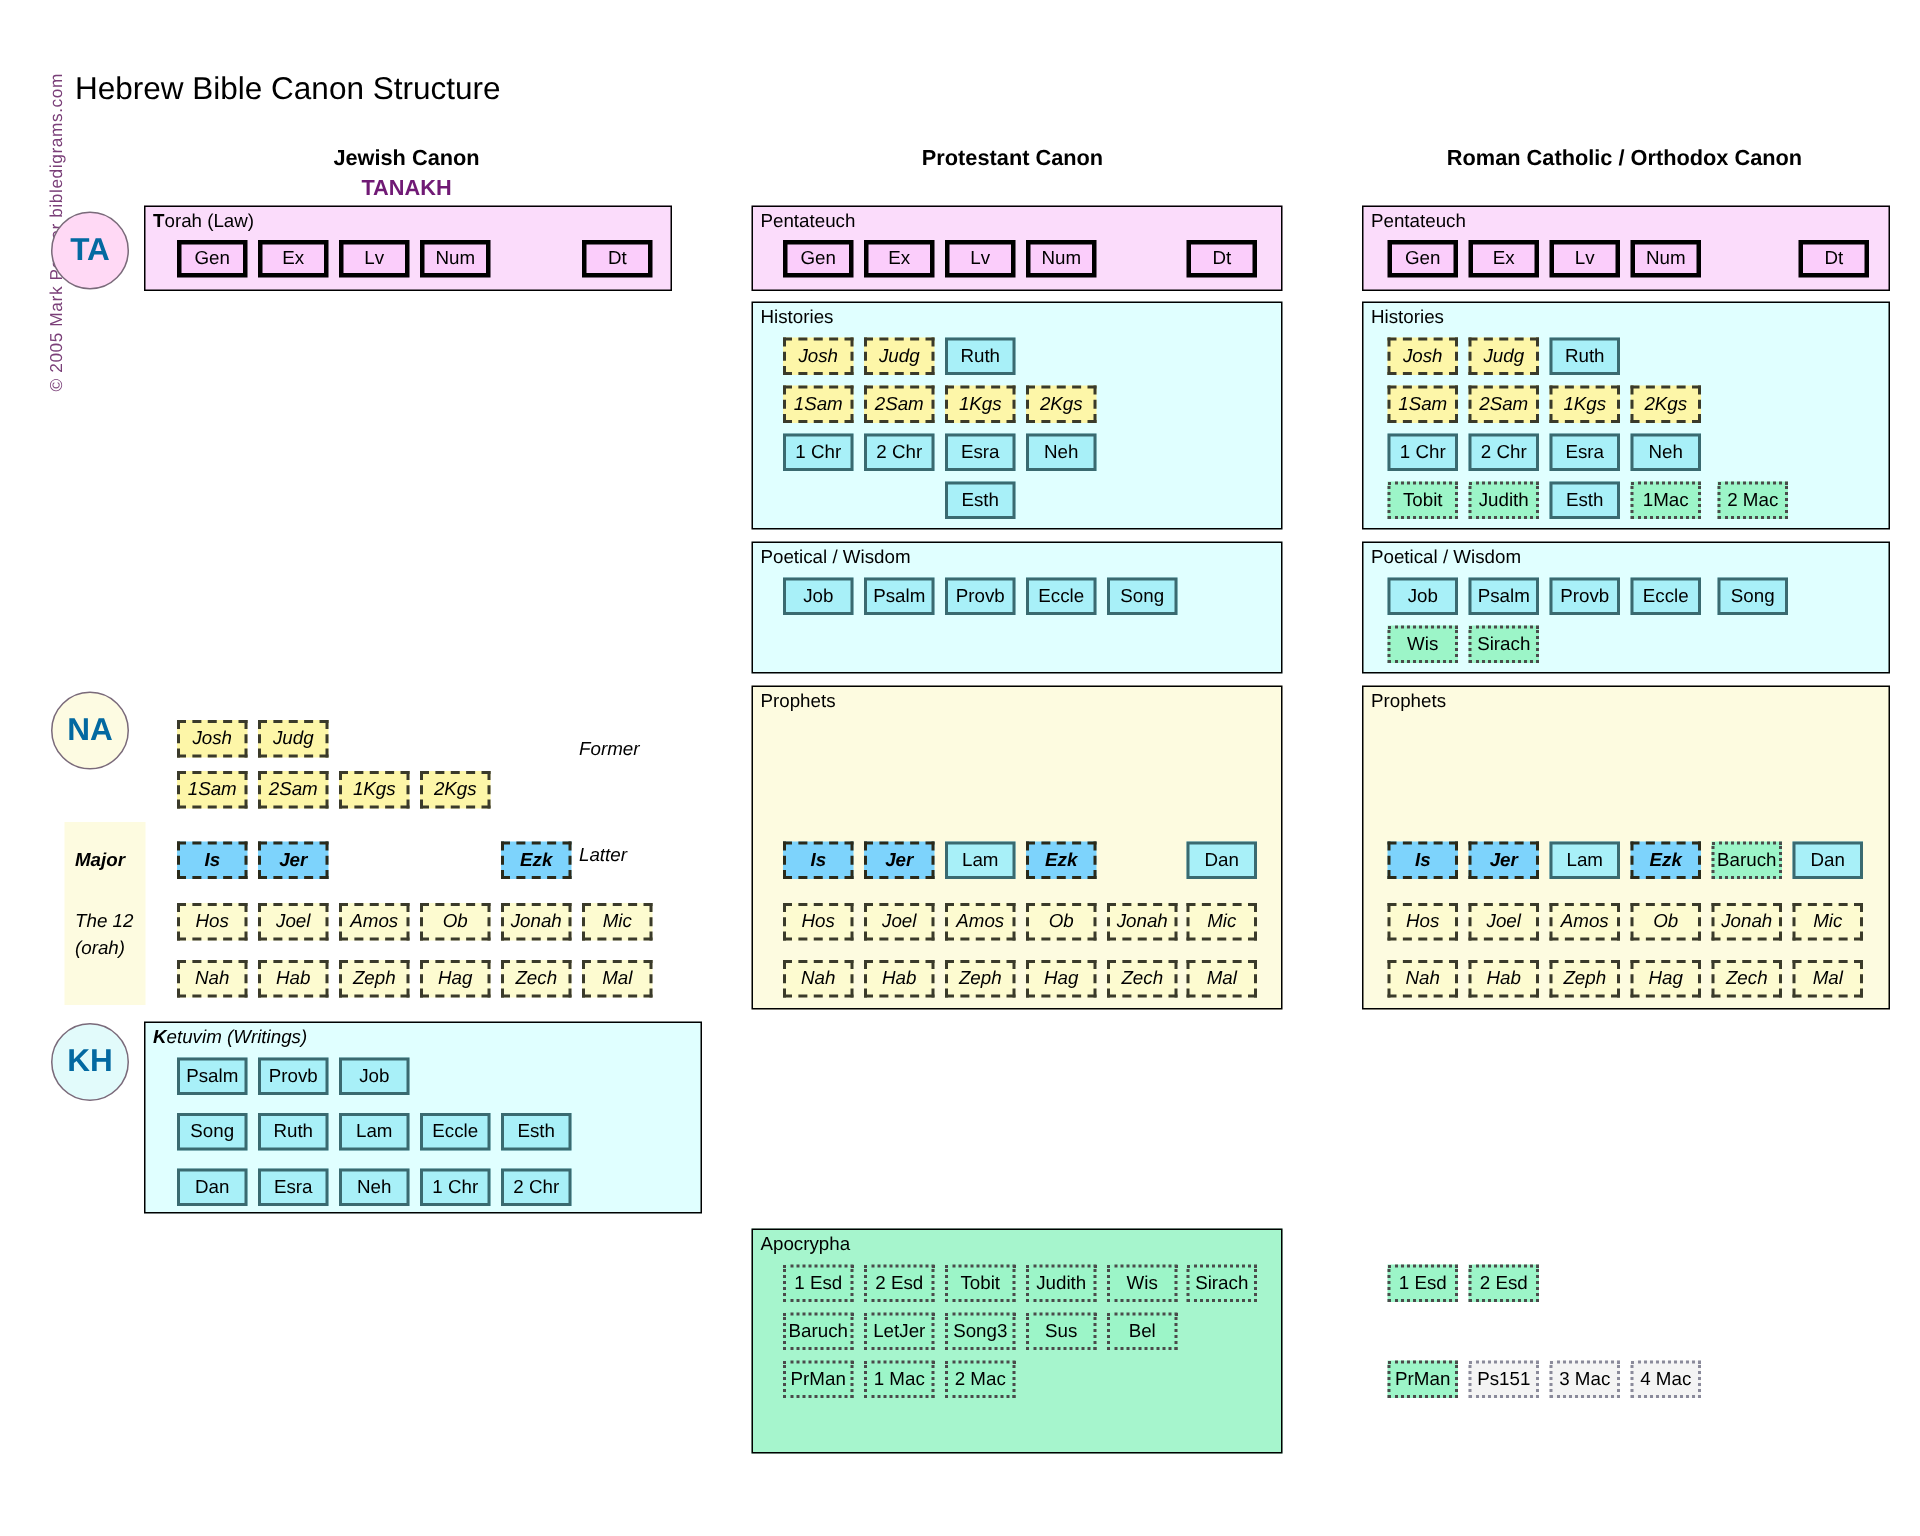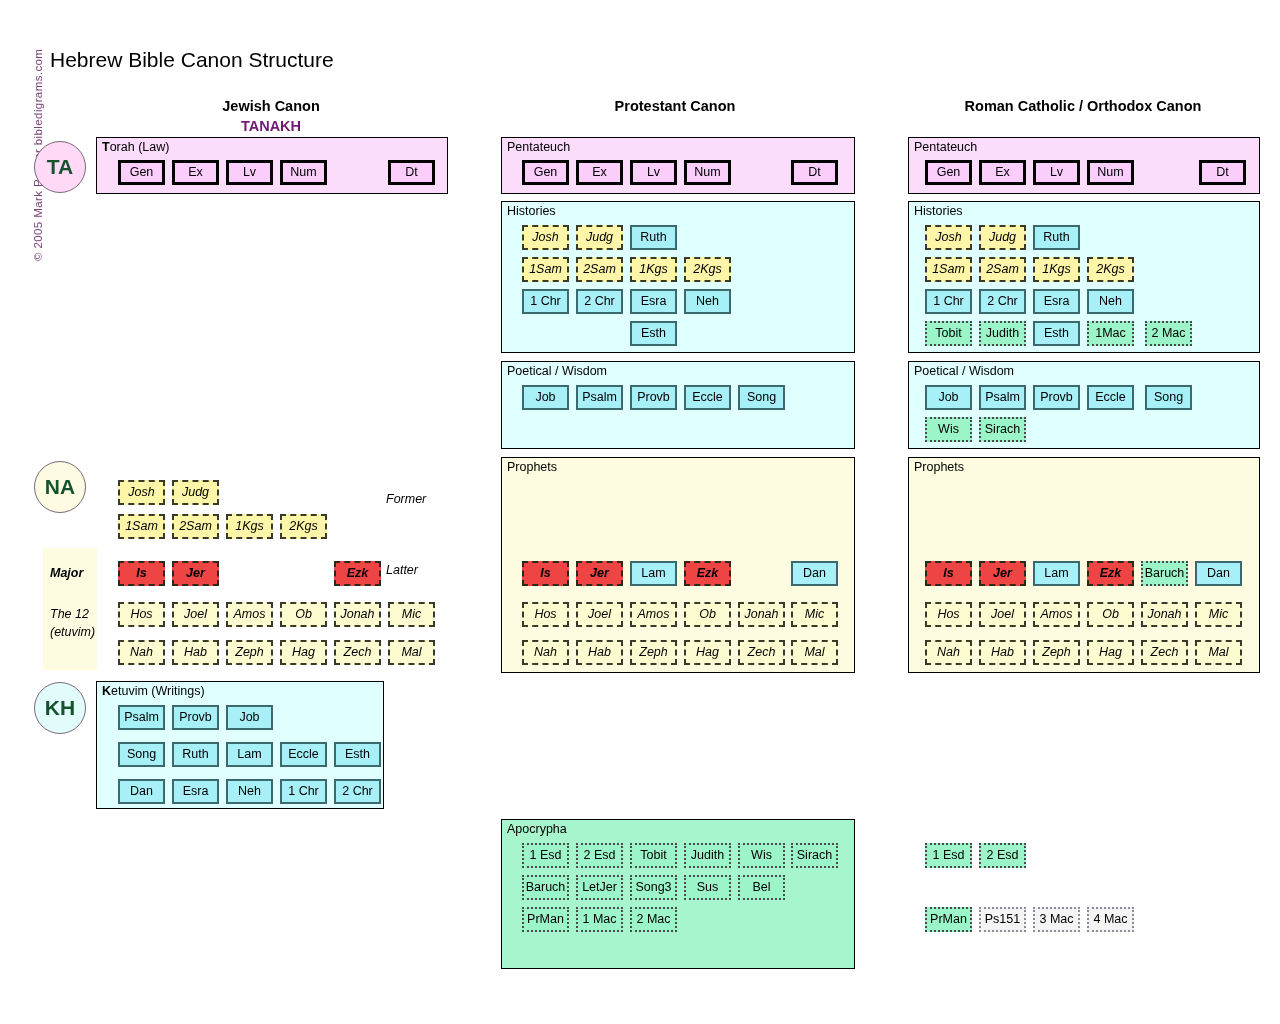--- a/index.html
+++ b/index.html
@@ -21,21 +21,21 @@
 
   
   #page-title{position:absolute;left:50px;top:48px;font-size:21px;color:#000;white-space:nowrap;}
   .col-title{position:absolute;font-size:14.5px;font-weight:bold;white-space:nowrap;text-align:center;}
   .col-sub{position:absolute;font-size:14.5px;font-weight:bold;color:#701a75;white-space:nowrap;text-align:center;}
 
   
   .circle{
     position:absolute;width:50px;height:50px;border-radius:50%;
     border:1px solid #7a6a7a;display:flex;align-items:center;justify-content:center;
-    font-size:21px;font-weight:bold;color:#14532d;
+    font-size:21px;font-weight:bold;color:#0369a1;
   }
   .circle.pink{background:#ffd9f5;}
   .circle.yellow{background:#fdfbe2;}
   .circle.cyan{background:#e2fbfb;}
 
   
   .sec{position:absolute;box-sizing:border-box;border:1px solid #000;}
   .sec.pink{background:#fbdcfb;}
   .sec.cyan{background:#e0ffff;}
   .sec.yellow{background:#fdfbe0;}
@@ -49,21 +49,21 @@
   .bk{
     position:absolute;box-sizing:border-box;height:25px;
     display:flex;align-items:center;justify-content:center;
     font-size:12.5px;white-space:nowrap;line-height:1;
   }
   
   .bk.s-pink{background:#fbcdfb;border:3px solid #000;}
   .bk.s-cyanthk{background:#a8f0f8;border:2px solid #3a6a70;}
   .bk.s-yel{background:#fdf6a8;border:2px dashed #3a3a2a;font-style:italic;}
   .bk.s-yelpale{background:#fdfbd0;border:2px dashed #3a3a2a;font-style:italic;}
-  .bk.s-yelpale-b{background:#ef4444;border:2px dashed #2a2a1a;font-style:italic;font-weight:bold;}
+  .bk.s-yelpale-b{background:#7dd3fc;border:2px dashed #2a2a1a;font-style:italic;font-weight:bold;}
   .bk.s-green{background:#9cf5c8;border:2px dotted #4a4a4a;}
   .bk.s-graywhite{background:#f4f4f4;border:2px dotted #8a8a9a;}
 
   
   .note{position:absolute;font-size:12.5px;font-style:italic;white-space:nowrap;}
   .note.bold{font-weight:bold;}
   .subbox{position:absolute;background:#fdfbe0;box-sizing:border-box;}
 </style>
 </head>
 <body>
@@ -89,21 +89,21 @@
   <div class="bk s-pink" style="left:118px;top:160px;width:47px;">Gen</div>
   <div class="bk s-pink" style="left:172px;top:160px;width:47px;">Ex</div>
   <div class="bk s-pink" style="left:226px;top:160px;width:47px;">Lv</div>
   <div class="bk s-pink" style="left:280px;top:160px;width:47px;">Num</div>
   <div class="bk s-pink" style="left:388px;top:160px;width:47px;">Dt</div>
 
 
   <div class="subbox" style="left:43px;top:548px;width:54px;height:122px;"></div>
   <div class="note bold" style="left:50px;top:566px;">Major</div>
   <div class="note" style="left:50px;top:607px;">The 12</div>
-  <div class="note" style="left:50px;top:625px;">(etuvim)</div>
+  <div class="note" style="left:50px;top:625px;">(orah)</div>
   <div class="note" style="left:386px;top:492px;">Former</div>
   <div class="note" style="left:386px;top:563px;">Latter</div>
 
   <div class="bk s-yel" style="left:118px;top:480px;width:47px;">Josh</div>
   <div class="bk s-yel" style="left:172px;top:480px;width:47px;">Judg</div>
 
   <div class="bk s-yel" style="left:118px;top:514px;width:47px;">1Sam</div>
   <div class="bk s-yel" style="left:172px;top:514px;width:47px;">2Sam</div>
   <div class="bk s-yel" style="left:226px;top:514px;width:47px;">1Kgs</div>
   <div class="bk s-yel" style="left:280px;top:514px;width:47px;">2Kgs</div>
@@ -119,21 +119,21 @@
   <div class="bk s-yelpale" style="left:334px;top:602px;width:47px;">Jonah</div>
   <div class="bk s-yelpale" style="left:388px;top:602px;width:47px;">Mic</div>
 
   <div class="bk s-yelpale" style="left:118px;top:640px;width:47px;">Nah</div>
   <div class="bk s-yelpale" style="left:172px;top:640px;width:47px;">Hab</div>
   <div class="bk s-yelpale" style="left:226px;top:640px;width:47px;">Zeph</div>
   <div class="bk s-yelpale" style="left:280px;top:640px;width:47px;">Hag</div>
   <div class="bk s-yelpale" style="left:334px;top:640px;width:47px;">Zech</div>
   <div class="bk s-yelpale" style="left:388px;top:640px;width:47px;">Mal</div>
 
-  <div class="sec cyan" style="left:96px;top:681px;width:288px;height:128px;">
+  <div class="sec cyan" style="left:96px;top:681px;width:372px;height:128px;font-style:italic;">
     <div class="sec-label"><span class="b">K</span><span>etuvim (Writings)</span></div>
   </div>
   <div class="bk s-cyanthk" style="left:118px;top:705px;width:47px;">Psalm</div>
   <div class="bk s-cyanthk" style="left:172px;top:705px;width:47px;">Provb</div>
   <div class="bk s-cyanthk" style="left:226px;top:705px;width:47px;">Job</div>
   <div class="bk s-cyanthk" style="left:118px;top:742px;width:47px;">Song</div>
   <div class="bk s-cyanthk" style="left:172px;top:742px;width:47px;">Ruth</div>
   <div class="bk s-cyanthk" style="left:226px;top:742px;width:47px;">Lam</div>
   <div class="bk s-cyanthk" style="left:280px;top:742px;width:47px;">Eccle</div>
   <div class="bk s-cyanthk" style="left:334px;top:742px;width:47px;">Esth</div>

